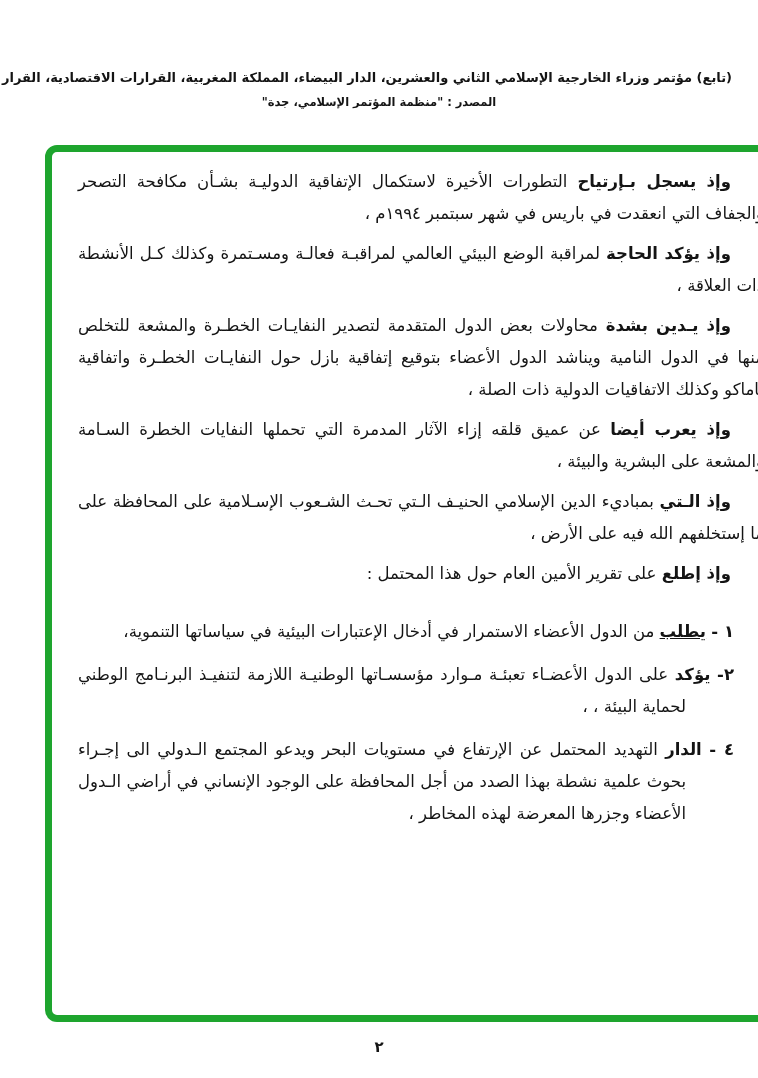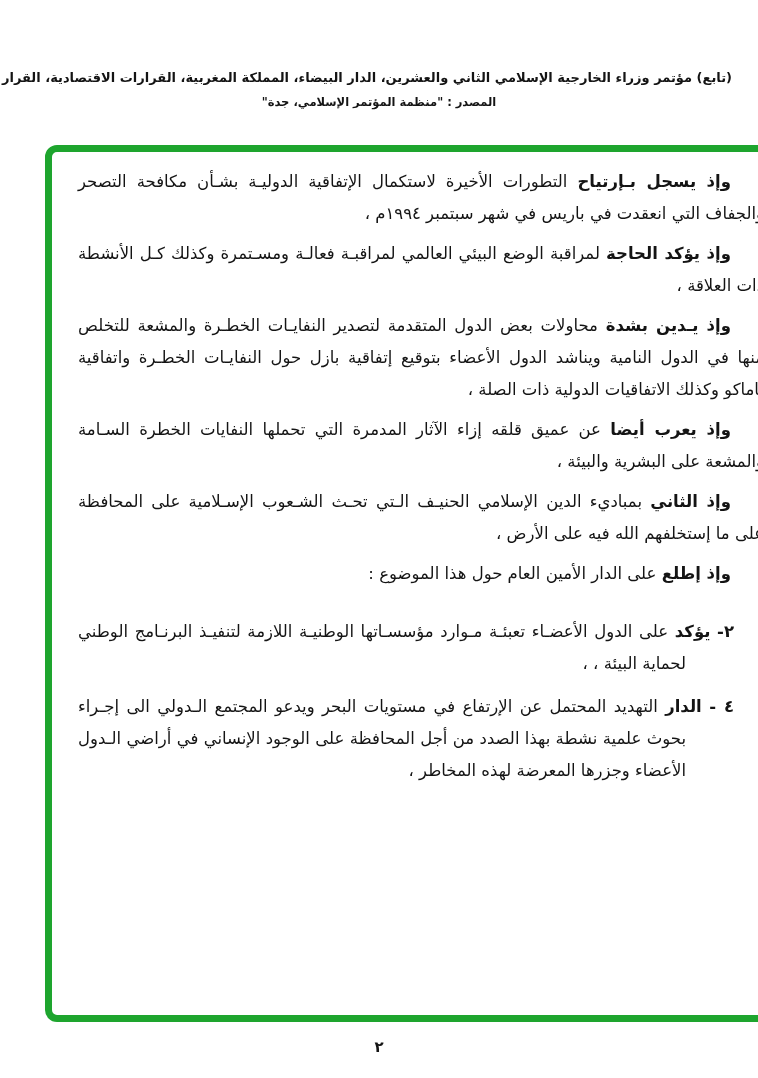--- a/index.html
+++ b/index.html
@@ -83,26 +83,27 @@
     <div class="content">
 
       <p class="para"><span class="lead">وإذ يسجل بـإرتياح</span> <span>التطورات الأخيرة لاستكمال الإتفاقية الدوليـة بشـأن مكافحة التصحر والجفاف التي انعقدت في باريس في شهر سبتمبر ١٩٩٤م ،</span></p>
 
       <p class="para"><span class="lead">وإذ يؤكد الحاجة</span> <span>لمراقبة الوضع البيئي العالمي لمراقبـة فعالـة ومسـتمرة وكذلك كـل الأنشطة ذات العلاقة ،</span></p>
 
       <p class="para"><span class="lead">وإذ يـدين بشدة</span> <span>محاولات بعض الدول المتقدمة لتصدير النفايـات الخطـرة والمشعة للتخلص منها في الدول النامية ويناشد الدول الأعضاء بتوقيع إتفاقية بازل حول النفايـات الخطـرة واتفاقية باماكو وكذلك الاتفاقيات الدولية ذات الصلة ،</span></p>
 
       <p class="para"><span class="lead">وإذ يعرب أيضا</span> <span>عن عميق قلقه إزاء الآثار المدمرة التي تحملها النفايات الخطرة السـامة والمشعة على البشرية والبيئة ،</span></p>
 
-      <p class="para"><span class="lead">وإذ الثاني</span> <span>بمباديء الدين الإسلامي الحنيـف الـتي تحـث الشـعوب الإسـلامية على المحافظة على ما إستخلفهم الله فيه على الأرض ،</span></p>
+      <p class="para"><span class="lead">وإذ الـتي</span> <span>بمباديء الدين الإسلامي الحنيـف الـتي تحـث الشـعوب الإسـلامية على المحافظة على ما إستخلفهم الله فيه على الأرض ،</span></p>
 
-      <p class="para"><span class="lead">وإذ إطلع</span> <span>على الدار الأمين العام حول هذا الموضوع :</span></p>
+      <p class="para"><span class="lead">وإذ إطلع</span> <span>على تقرير الأمين العام حول هذا المحتمل :</span></p>
 
       <div class="list">
 
+        <div class="item"><span class="num">١ -</span> <span class="verb u">يطلب</span> <span>من الدول الأعضاء الاستمرار في أدخال الإعتبارات البيئية في سياساتها التنموية،</span></div>
 
         <div class="item"><span class="num">٢-</span> <span class="verb">يؤكد</span> <span>على الدول الأعضـاء تعبئـة مـوارد مؤسسـاتها الوطنيـة اللازمة لتنفيـذ البرنـامج الوطني لحماية البيئة ، ،</span></div>
 
 
         <div class="item"><span class="num">٤ -</span> <span class="verb">الدار</span> <span>التهديد المحتمل عن الإرتفاع في مستويات البحر ويدعو المجتمع الـدولي الى إجـراء بحوث علمية نشطة بهذا الصدد من أجل المحافظة على الوجود الإنساني في أراضي الـدول الأعضاء وجزرها المعرضة لهذه المخاطر ،</span></div>
 
 
       </div>
     </div>
   </div>

